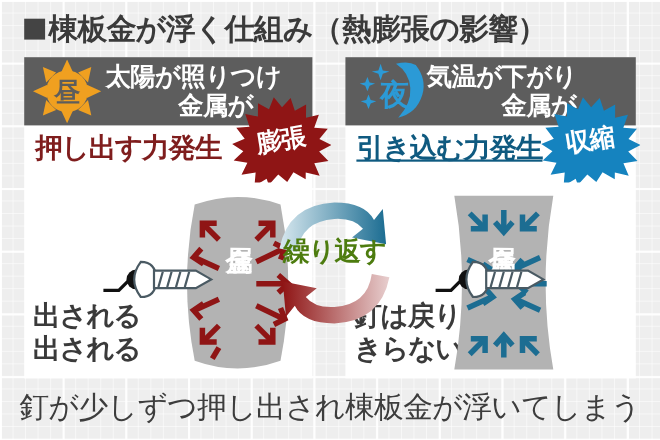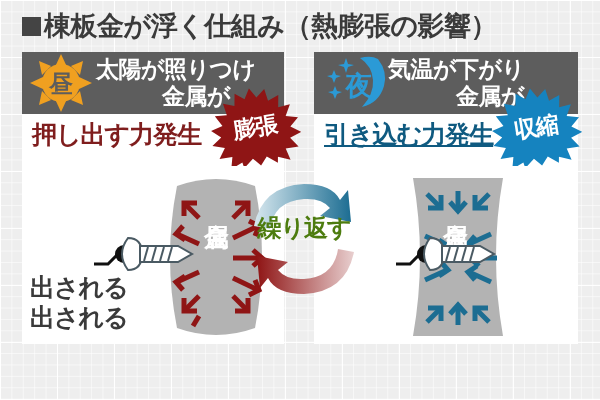--- a/index.html
+++ b/index.html
@@ -215,20 +215,24 @@
       <text x="37" y="41" text-anchor="middle" font-size="27" font-weight="bold" fill="#2b9ad6" font-family="'Liberation Sans',sans-serif">夜</text>
     </svg>
 
     <div class="bar-text">
       <span>気温が下がり</span>
       <span class="l2">金属が</span>
     </div>
 
     <div class="force" id="force-night">引き込む力発生</div>
 
+    <div style="position:absolute;left:8px;top:220px;">
+      <div class="cap" style="position:static;">釘は戻り</div>
+      <div class="cap" style="position:static;">きらない</div>
+    </div>
   </div>
 
   <svg class="blob" id="blob-night" viewBox="0 0 106 162">
     <path d="M8,2 Q22,81 8,160 L98,160 Q84,81 98,2 Z" fill="#b3b3b3"></path>
     <g stroke="#1c6d92" stroke-width="5" fill="none">
       <g>
           <line x1="22" y1="18" x2="36" y2="32"></line>
           <polyline points="36,19 36,32 23,32" stroke-linejoin="miter"></polyline>
         </g>
       <g>
@@ -313,14 +317,15 @@
       <linearGradient id="gBot" x1="1" y1="0" x2="0" y2="0">
         <stop offset="0%" stop-color="#e8cfcf"></stop>
         <stop offset="100%" stop-color="#8f1515"></stop>
       </linearGradient>
     </defs>
     <path fill="url(#gTop)" d="M2,48 Q10,8 52,6 Q80,6 88,22 L96,12 L99,44 L68,38 L78,30 Q70,20 52,21 Q22,23 18,51 Z"></path>
     <path fill="url(#gBot)" d="M102,74 Q94,114 52,116 Q24,116 16,100 L8,110 L5,78 L36,84 L26,92 Q34,102 52,101 Q82,99 86,71 Z"></path>
   </svg>
   <div id="cycle-label">繰り返す</div>
 
+  <div class="bottom">釘が少しずつ押し出され棟板金が浮いてしまう</div>
 
 </div>
 
 </body></html>

